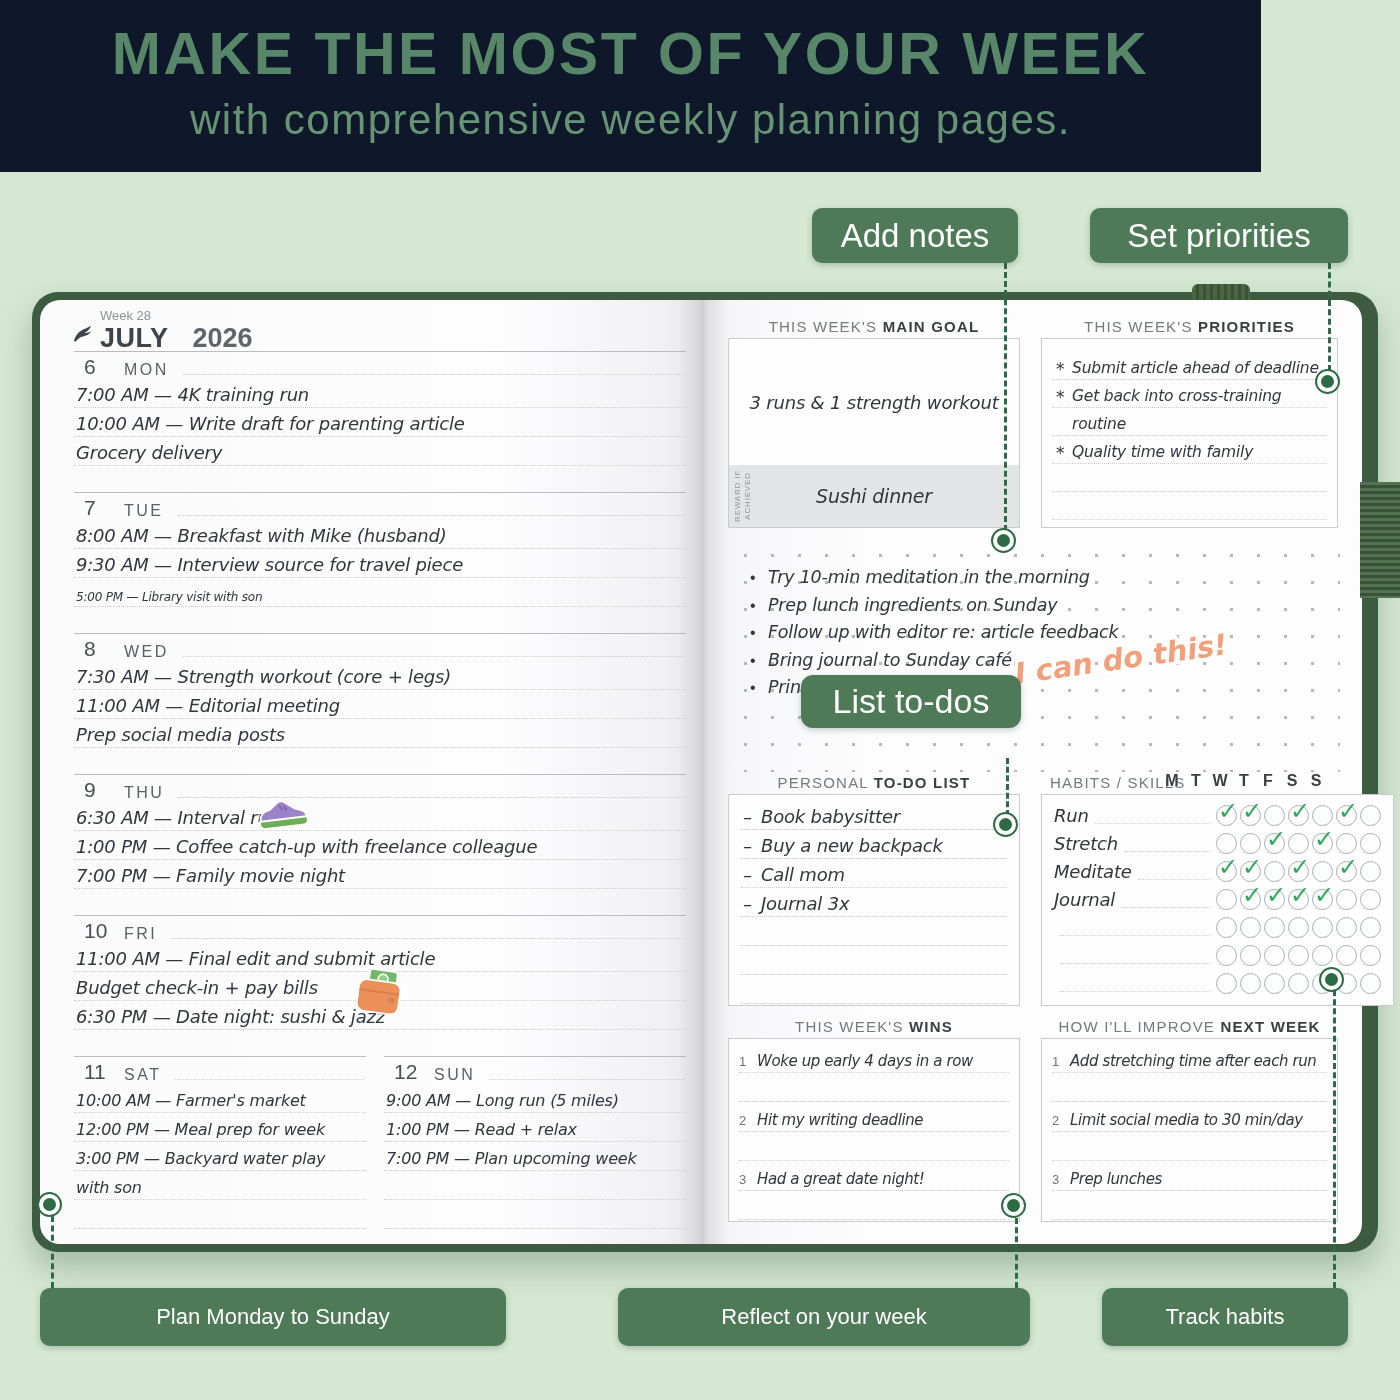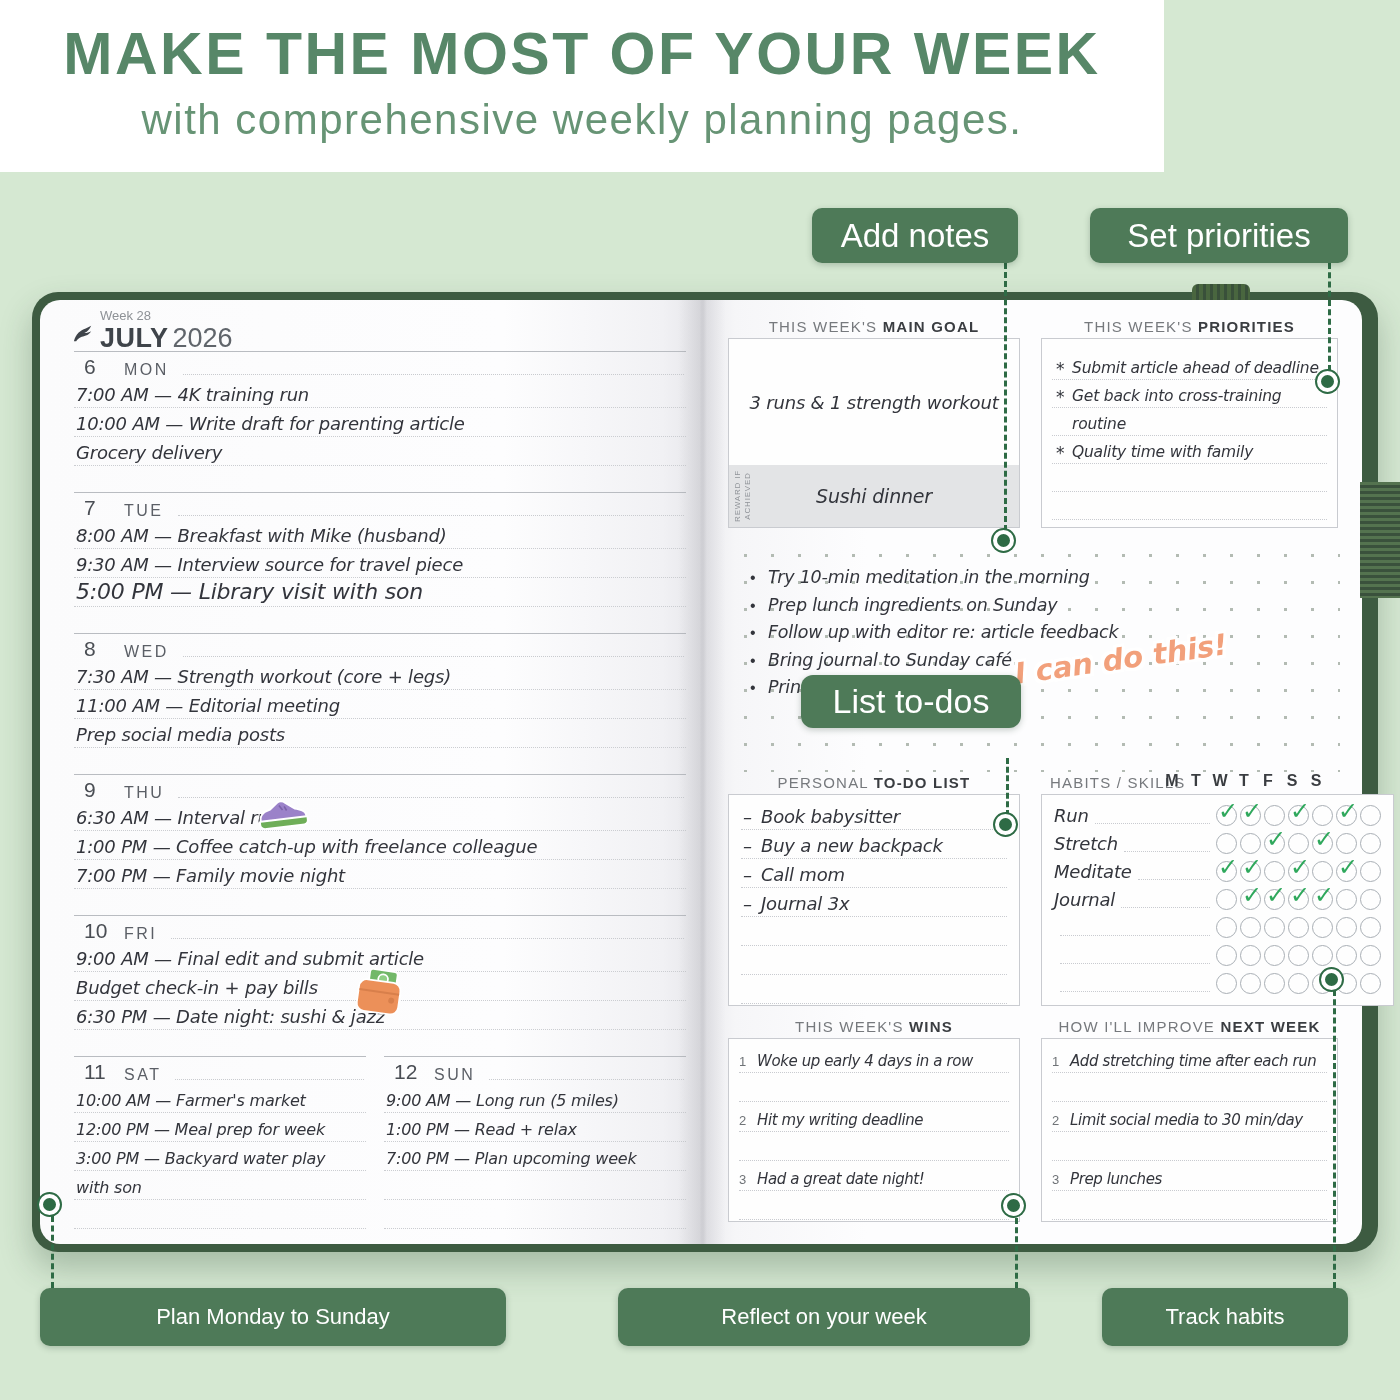--- a/index.html
+++ b/index.html
@@ -1,21 +1,21 @@
 <!DOCTYPE html>
 <html><head>
 <meta charset="utf-8">
 <style>
   html,body{margin:0;padding:0;}
   body{
     width:1400px;height:1400px;position:relative;overflow:hidden;
     background:#d5e8d2;font-family:"Liberation Sans",sans-serif;
   }
   
-  .hero{position:absolute;left:0;top:0;width:1164px;height:172px;background:#ffffff;}
+  .hero{position:absolute;left:0;top:0;width:1261px;height:172px;background:#0f172a;}
   .hero-title{position:absolute;left:0;top:20px;width:100%;text-align:center;
     font-size:59px;font-weight:800;letter-spacing:2.5px;color:#578768;}
   .hero-sub{position:absolute;left:0;top:96px;width:100%;text-align:center;
     font-size:42px;letter-spacing:1.5px;color:#679475;}
   
   .callout{position:absolute;background:#4e7a58;color:#fff;border-radius:10px;
     display:flex;align-items:center;justify-content:center;z-index:50;
     box-shadow:0 2px 6px rgba(30,60,40,.25);white-space:nowrap;}
   .callout.top{height:55px;font-size:33px;}
   .callout.bottom{height:58px;font-size:22px;}
@@ -54,21 +54,21 @@
     background:linear-gradient(to right,rgba(60,60,70,0) 0%,rgba(60,60,70,.10) 45%,rgba(60,60,70,.16) 52%,rgba(60,60,70,.08) 60%,rgba(60,60,70,0) 100%);}
   
   .hw{font-family:"DejaVu Sans",sans-serif;font-style:italic;color:#33353c;letter-spacing:-.2px;}
   
   .lp-brand{position:absolute;left:32px;top:8px;display:flex;}
   .lp-brand svg{margin-top:16px;}
   .brand-text{margin-left:6px;}
   .week-label{font-size:13px;color:#8d9196;}
   .month-line{font-size:27px;color:#3f444a;margin-top:0px;}
   .month-line .m{font-weight:700;letter-spacing:.5px;}
-  .month-line .y{font-weight:400;color:#60656b;margin-left:4px;}
+  .month-line .y{font-weight:700;color:#60656b;margin-left:24px;}
   .day{position:absolute;border-top:1.5px solid #b9bcc1;}
   .day-head{display:flex;align-items:flex-end;height:27px;}
   .day-num{font-size:21px;color:#4a4e54;width:34px;padding-left:10px;}
   .day-name{font-size:16px;letter-spacing:2.5px;color:#5b5f66;margin-left:6px;}
   .day-head .leader{flex:1;border-bottom:1.5px dotted #c9cbcf;margin:0 2px 4px 14px;}
   .day-row{position:relative;height:28px;border-bottom:1.5px dotted #cbcdd1;}
   .day-row .hw{position:absolute;left:2px;bottom:2px;white-space:nowrap;}
   .sticker{position:absolute;z-index:3;}
   
   .sec-head{position:absolute;font-size:15px;letter-spacing:1.2px;color:#76797d;
@@ -190,21 +190,21 @@
             <span class="day-name">TUE</span>
             <span class="leader"></span>
           </div>
           <div class="day-row">
             <span class="hw" style="font-size: 18px;">8:00 AM — Breakfast with Mike (husband)</span>
           </div>
           <div class="day-row">
             <span class="hw" style="font-size: 18px;">9:30 AM — Interview source for travel piece</span>
           </div>
           <div class="day-row">
-            <span class="hw" style="font-size: 22px;">5:00 PM — Library visit with son</span>
+            <span class="hw" style="font-size: 12px;">5:00 PM — Library visit with son</span>
           </div>
         </div>
         <div class="day" style="top: 333px; left: 34px; width: 612px;">
           <div class="day-head">
             <span class="day-num">8</span>
             <span class="day-name">WED</span>
             <span class="leader"></span>
           </div>
           <div class="day-row">
             <span class="hw" style="font-size: 18px;">7:30 AM — Strength workout (core + legs)</span>
@@ -239,21 +239,21 @@
             <span class="hw" style="font-size: 18px;">7:00 PM — Family movie night</span>
           </div>
         </div>
         <div class="day" style="top: 615px; left: 34px; width: 612px;">
           <div class="day-head">
             <span class="day-num">10</span>
             <span class="day-name">FRI</span>
             <span class="leader"></span>
           </div>
           <div class="day-row">
-            <span class="hw" style="font-size: 18px;">9:00 AM — Final edit and submit article</span>
+            <span class="hw" style="font-size: 18px;">11:00 AM — Final edit and submit article</span>
           </div>
           <div class="day-row">
             <span class="hw" style="font-size: 18px;">Budget check-in + pay bills</span>
           </div>
           <div class="day-row">
             <span class="hw" style="font-size: 18px;">6:30 PM — Date night: sushi &amp; jazz</span>
           </div>
           <svg class="sticker" style="left:280px;top:52px;transform:rotate(8deg)" width="52" height="52" viewBox="0 0 52 52">
             <g stroke="#fff" stroke-width="3.5" stroke-linejoin="round" paint-order="stroke">
               <rect x="14" y="3" width="26" height="16" rx="2" fill="#72b868"></rect>

